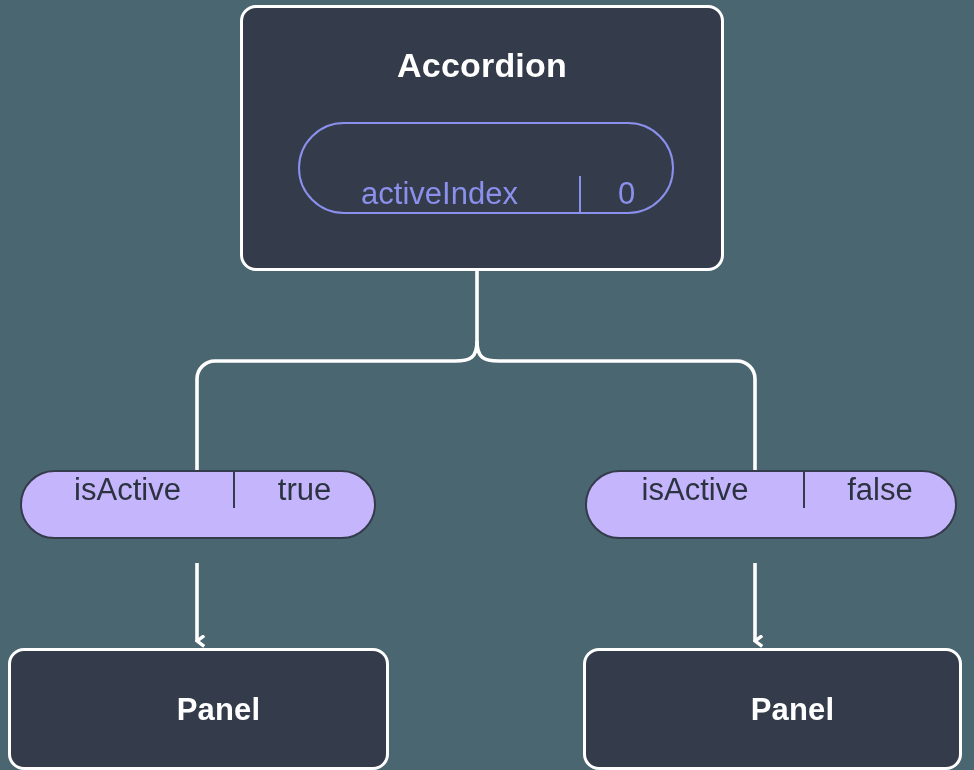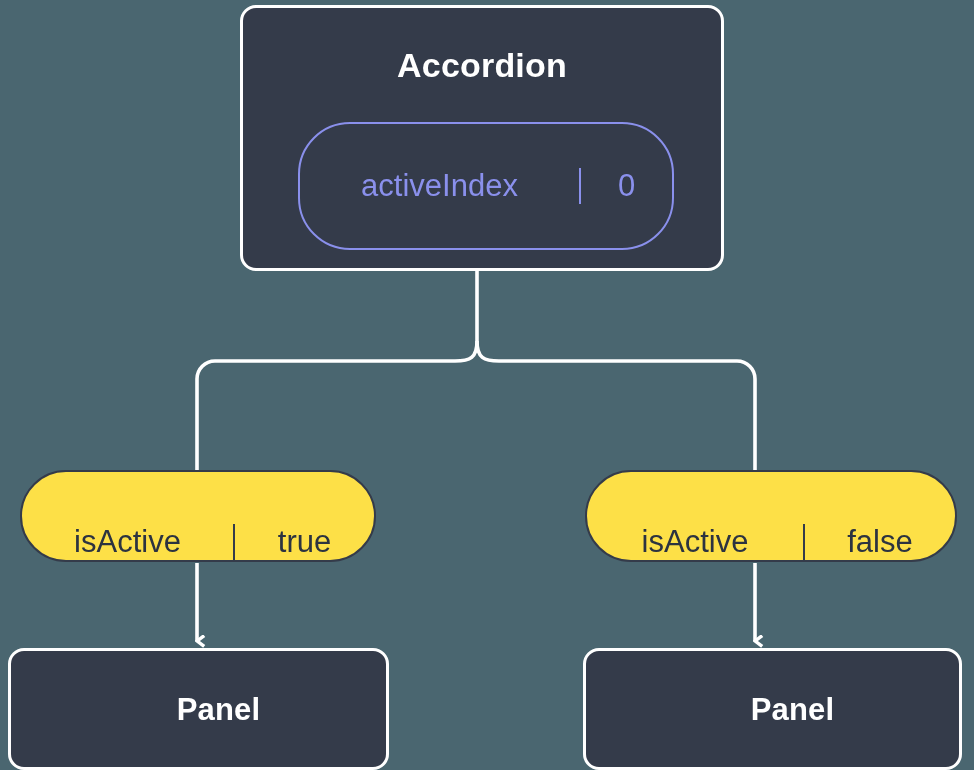--- a/index.html
+++ b/index.html
@@ -58,26 +58,26 @@
     letter-spacing: 0.2px;
     line-height: 1;
   }
 
   
   .state-capsule {
     position: absolute;
     left: 55px;
     top: 114px;
     width: 376px;
-    height: 128px;
+    height: 92px;
     box-sizing: border-box;
     border: 2px solid #8a90ec;
     border-radius: 52px;
     display: flex;
-    align-items: center;
+    align-items: flex-end;
     overflow: hidden;
   }
   .state-capsule .cap-key {
     flex: 0 0 281px;
     display: flex;
     align-items: center;
     justify-content: center;
     color: #8a90ec;
     font-size: 31px;
     border-right: 2px solid #8a90ec;
@@ -89,27 +89,27 @@
     align-items: center;
     justify-content: center;
     color: #8a90ec;
     font-size: 31px;
   }
 
   
   .prop-pill {
     position: absolute;
     box-sizing: border-box;
-    background: #fde047;
+    background: #c4b5fd;
     border: 2px solid #343b4a;
     border-radius: 48px;
     display: flex;
-    align-items: flex-end;
+    align-items: flex-start;
     overflow: hidden;
-    height: 92px;
+    height: 69px;
   }
   .prop-pill .pill-key {
     display: flex;
     align-items: center;
     justify-content: center;
     color: #2c3340;
     font-size: 31px;
     border-right: 2px solid #343b4a;
     box-sizing: border-box;
   }

